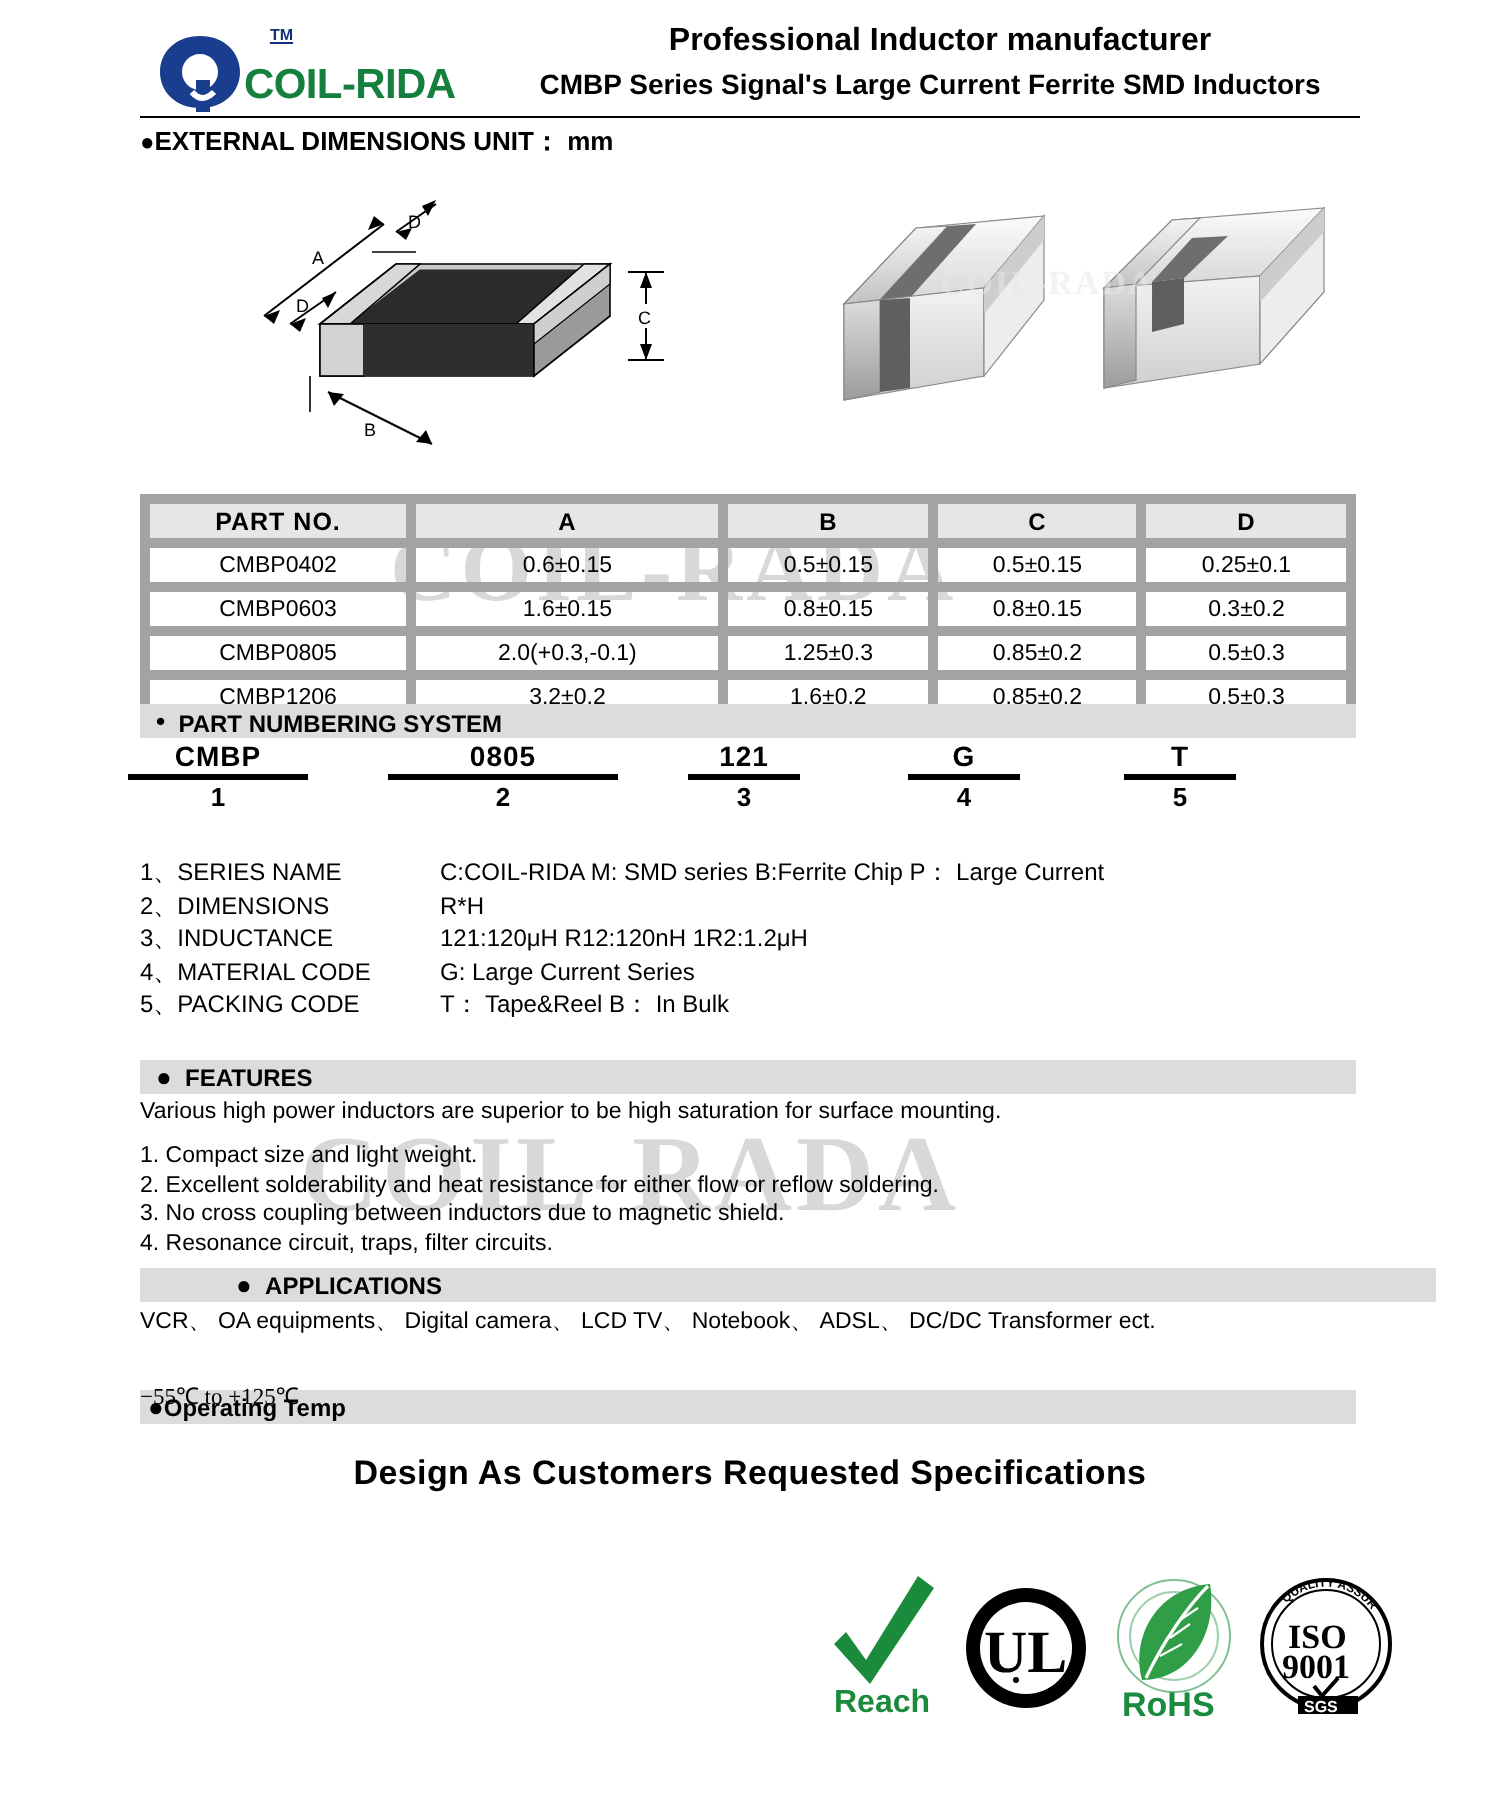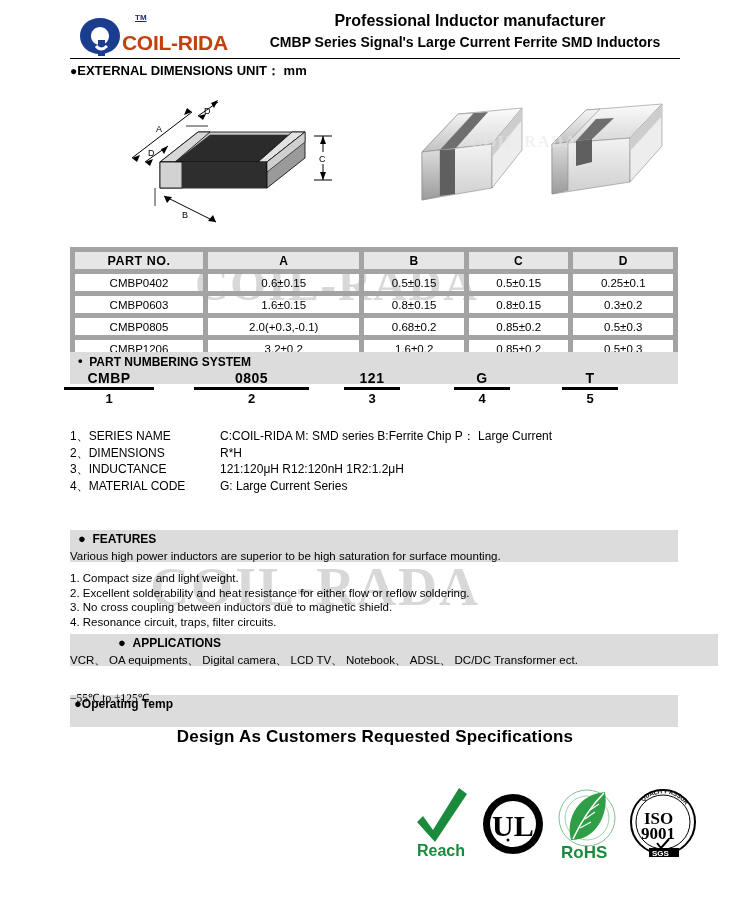--- a/index.html
+++ b/index.html
@@ -9,21 +9,21 @@
     color:#000;position:relative;overflow:hidden;
   }
   .page{position:absolute;left:0;top:0;width:750px;height:900px;}
 
   
   .header{position:absolute;left:70px;top:12px;width:610px;height:48px;}
   .logo-wrap{position:absolute;left:0;top:2px;width:190px;height:42px;}
   .logo-q{position:absolute;left:8px;top:2px;width:46px;height:40px;}
   .logo-tm{position:absolute;left:65px;top:-1px;font-size:8px;font-weight:bold;color:#14307a;text-decoration:underline;}
   .logo-text{position:absolute;left:52px;top:17px;font-size:21px;font-weight:bold;
-    color:#c2410c;letter-spacing:-0.3px;}
+    color:#15803d;letter-spacing:-0.3px;}
   .head-title{position:absolute;left:190px;top:0px;width:420px;text-align:center;
     font-size:16px;font-weight:bold;}
   .head-sub{position:absolute;left:170px;top:22px;width:450px;text-align:center;
     font-size:14px;font-weight:bold;}
   .hrule{position:absolute;left:0px;top:46px;width:610px;height:1px;background:#000;}
 
   .ext-dim{position:absolute;left:70px;top:62px;font-size:13px;font-weight:bold;}
   .ext-dim .dot{font-size:12px;}
 
   
@@ -33,21 +33,21 @@
   
   .dimtable{position:absolute;left:70px;top:247px;width:608px;border-collapse:collapse;}
   .dimtable td,.dimtable th{border:5px solid #a3a3a3;height:17px;text-align:center;
     font-size:11.5px;font-weight:normal;padding:0;}
   .dimtable thead th{background:#e6e6e6;font-weight:bold;font-size:12px;letter-spacing:0.5px;}
   .dimtable thead th.partno{font-size:12.5px;}
   .dimtable td.part{font-size:11.5px;}
   .colw1{width:128px;}
 
   
-  .secbar{position:absolute;left:70px;width:608px;height:32px;background:#dcdcdc;
+  .secbar{position:absolute;left:70px;width:608px;height:17px;background:#dcdcdc;
     font-size:12px;font-weight:bold;line-height:17px;}
   .secbar .bt{display:inline-block;padding-left:8px;}
   .secbar .dotsm{font-size:13px;vertical-align:1px;}
   .secbar .dotbig{font-size:13px;}
 
   
   .pncodes{position:absolute;left:54px;top:370px;width:610px;height:42px;}
   .pncell{position:absolute;text-align:center;}
   .pncell .code{font-size:14px;font-weight:bold;letter-spacing:0.5px;}
   .pncell .bar{height:3px;background:#000;margin:1px 0 1px 0;}
@@ -220,21 +220,21 @@
       <tr>
         <td class="part">CMBP0603</td>
         <td>1.6±0.15</td>
         <td>0.8±0.15</td>
         <td>0.8±0.15</td>
         <td>0.3±0.2</td>
       </tr>
       <tr>
         <td class="part">CMBP0805</td>
         <td>2.0(+0.3,-0.1)</td>
-        <td>0.68±0.2</td>
+        <td>1.25±0.3</td>
         <td>0.85±0.2</td>
         <td>0.5±0.3</td>
       </tr>
       <tr>
         <td class="part">CMBP1206</td>
         <td>3.2±0.2</td>
         <td>1.6±0.2</td>
         <td>0.85±0.2</td>
         <td>0.5±0.3</td>
       </tr>
@@ -278,20 +278,23 @@
       <span class="lbl">1、SERIES NAME</span><span class="val">C:COIL-RIDA  M: SMD series  B:Ferrite Chip P： Large Current</span>
     </div>
     <div class="pnrow">
       <span class="lbl">2、DIMENSIONS</span><span class="val">R*H</span>
     </div>
     <div class="pnrow">
       <span class="lbl">3、INDUCTANCE</span><span class="val">121:120μH    R12:120nH   1R2:1.2μH</span>
     </div>
     <div class="pnrow">
       <span class="lbl">4、MATERIAL CODE</span><span class="val">G: Large Current Series</span>
+    </div>
+    <div class="pnrow">
+      <span class="lbl">5、PACKING CODE</span><span class="val">T： Tape&amp;Reel B： In Bulk</span>
     </div>
   </div>
 
   <div class="wm wm2">COIL-RADA</div>
   <div class="secbar" style="top:530px;">
     <span class="bt"><span class="dotbig">●</span>&nbsp;&nbsp;<span>FEATURES</span></span>
   </div>
   <div class="btext" style="top:550px;">
     <div class="bline">Various high power inductors are superior to be high saturation for surface mounting.</div>
   </div>

